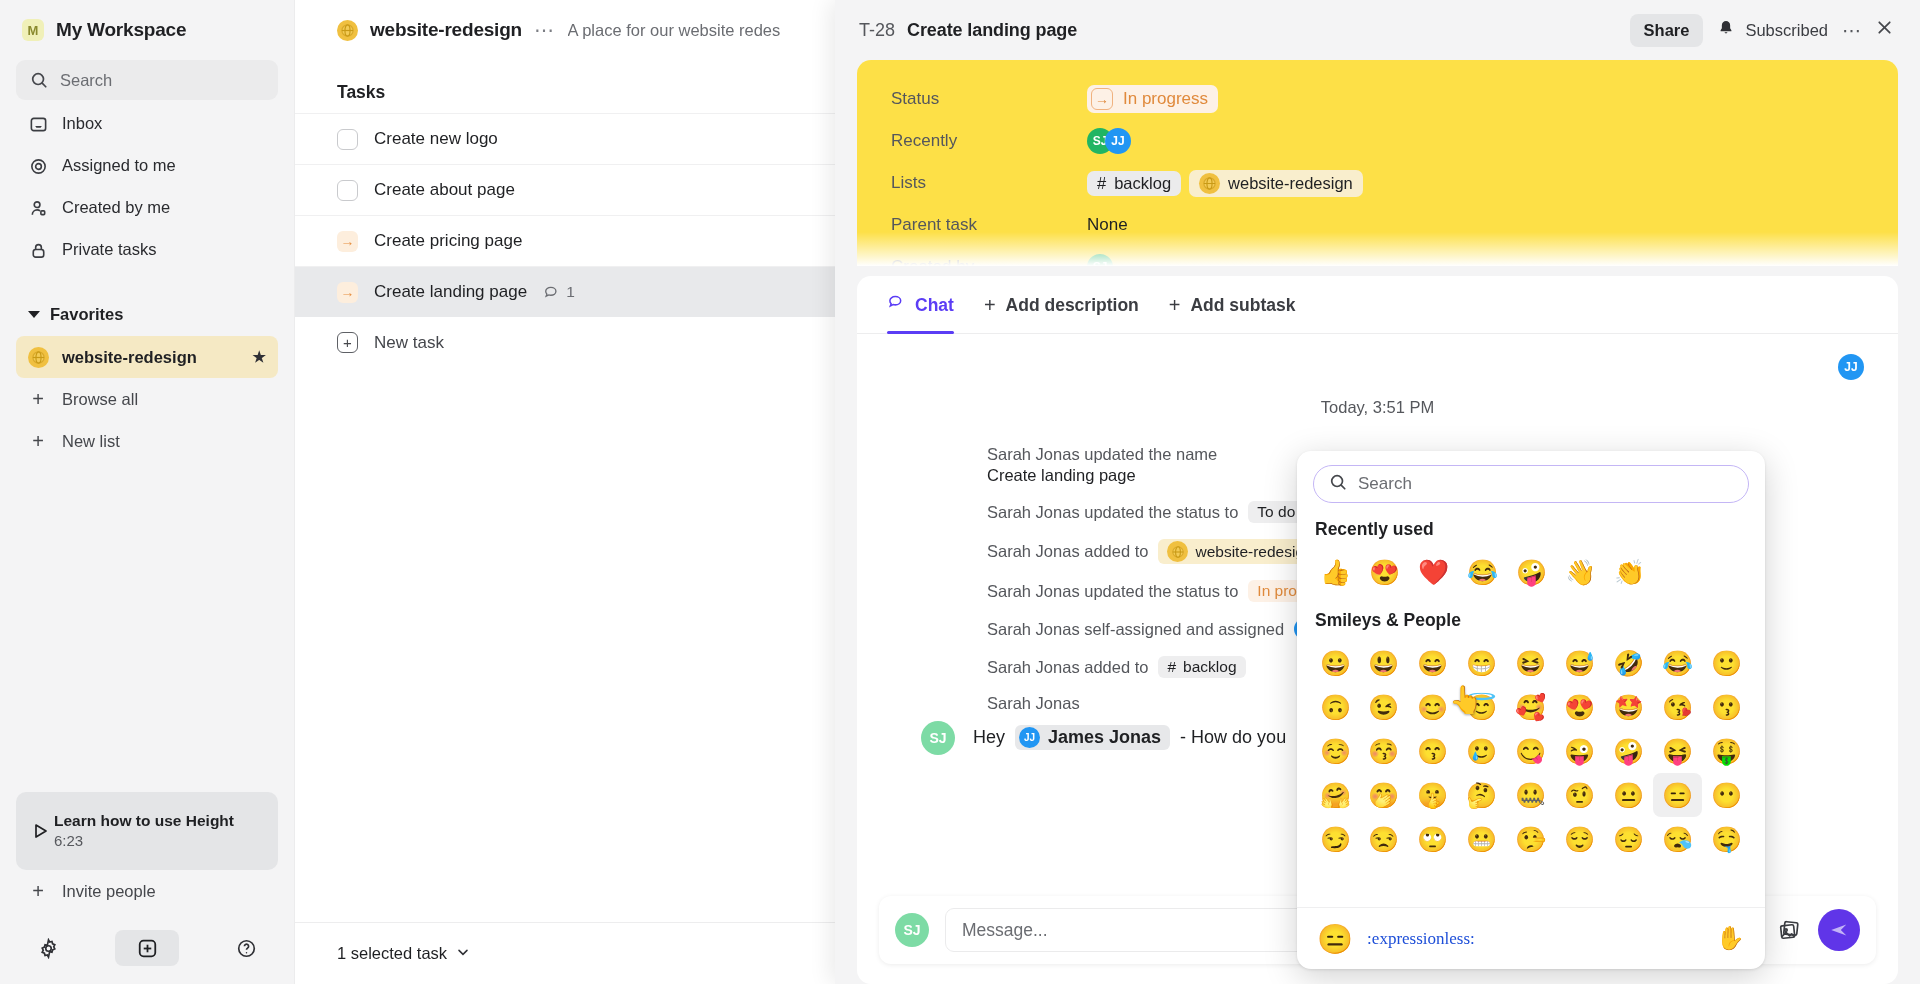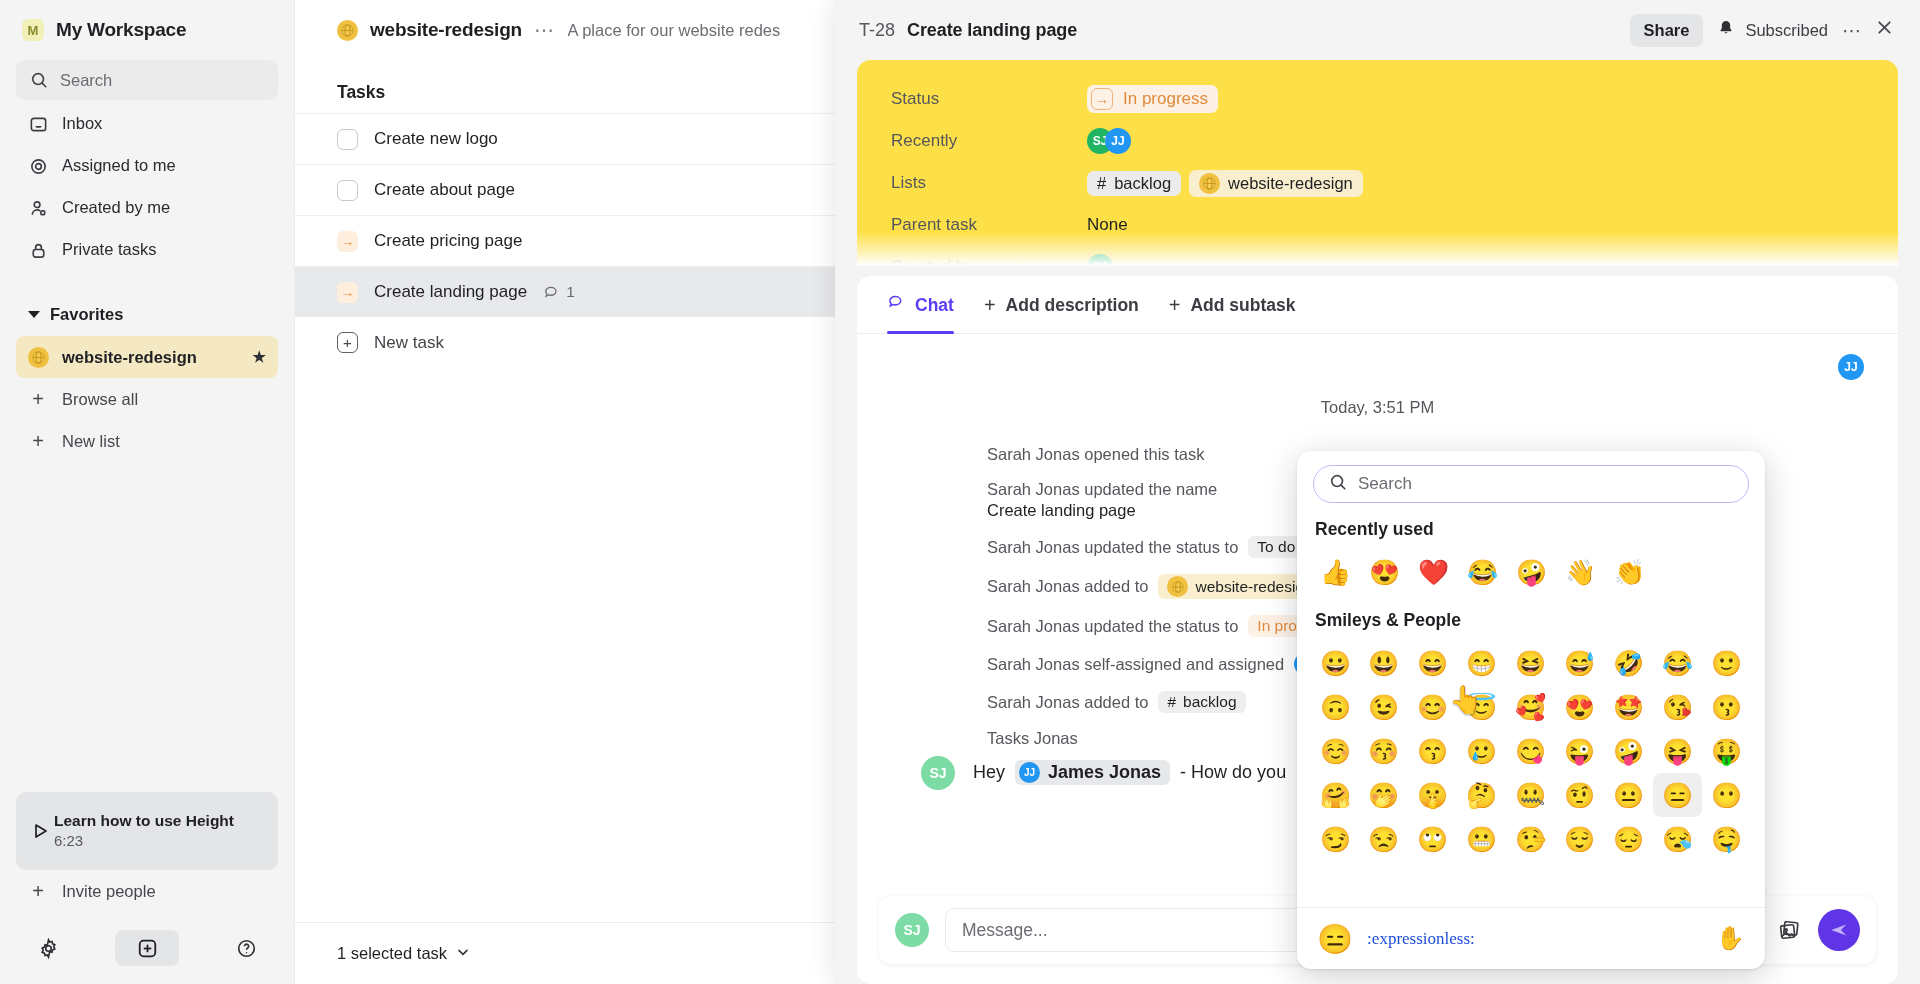--- a/index.html
+++ b/index.html
@@ -479,23 +479,20 @@
         <div class="tab">
           <span class="p">+</span>
           <span>Add subtask</span>
         </div>
       </div>
 
       <div class="chat">
         <span class="chat-top-ava ava jj">JJ</span>
         <div class="daystamp">Today, 3:51 PM</div>
 
-        <div class="ev">
-          <span>Sarah Jonas opened this task</span>
-        </div>
         <div class="ev" style="padding-bottom:0">
           <span>Sarah Jonas updated the name</span>
         </div>
         <div class="ev" style="padding-top:2px">
           <span class="sub">Create landing page</span>
         </div>
         <div class="ev">
           <span>Sarah Jonas updated the status to</span>
           <span class="chip">To do</span>
         </div>
@@ -521,21 +518,21 @@
           <span class="ava jj" style="width:22px;height:22px;font-size:10px">JJ</span>
         </div>
         <div class="ev">
           <span>Sarah Jonas added to</span>
           <span class="chip">
             <span>#</span>
             <span>backlog</span>
           </span>
         </div>
         <div class="ev" style="padding-bottom:2px">
-          <span>Tasks Jonas</span>
+          <span>Sarah Jonas</span>
         </div>
 
         <div class="msg">
           <span class="ava sj" style="width:34px;height:34px;font-size:14px;background:#7ddba5">SJ</span>
           <span class="bubble">
             <span>Hey</span>
             <span class="mention">
               <span class="ava jj">JJ</span>
               <span>James Jonas</span>
             </span>

